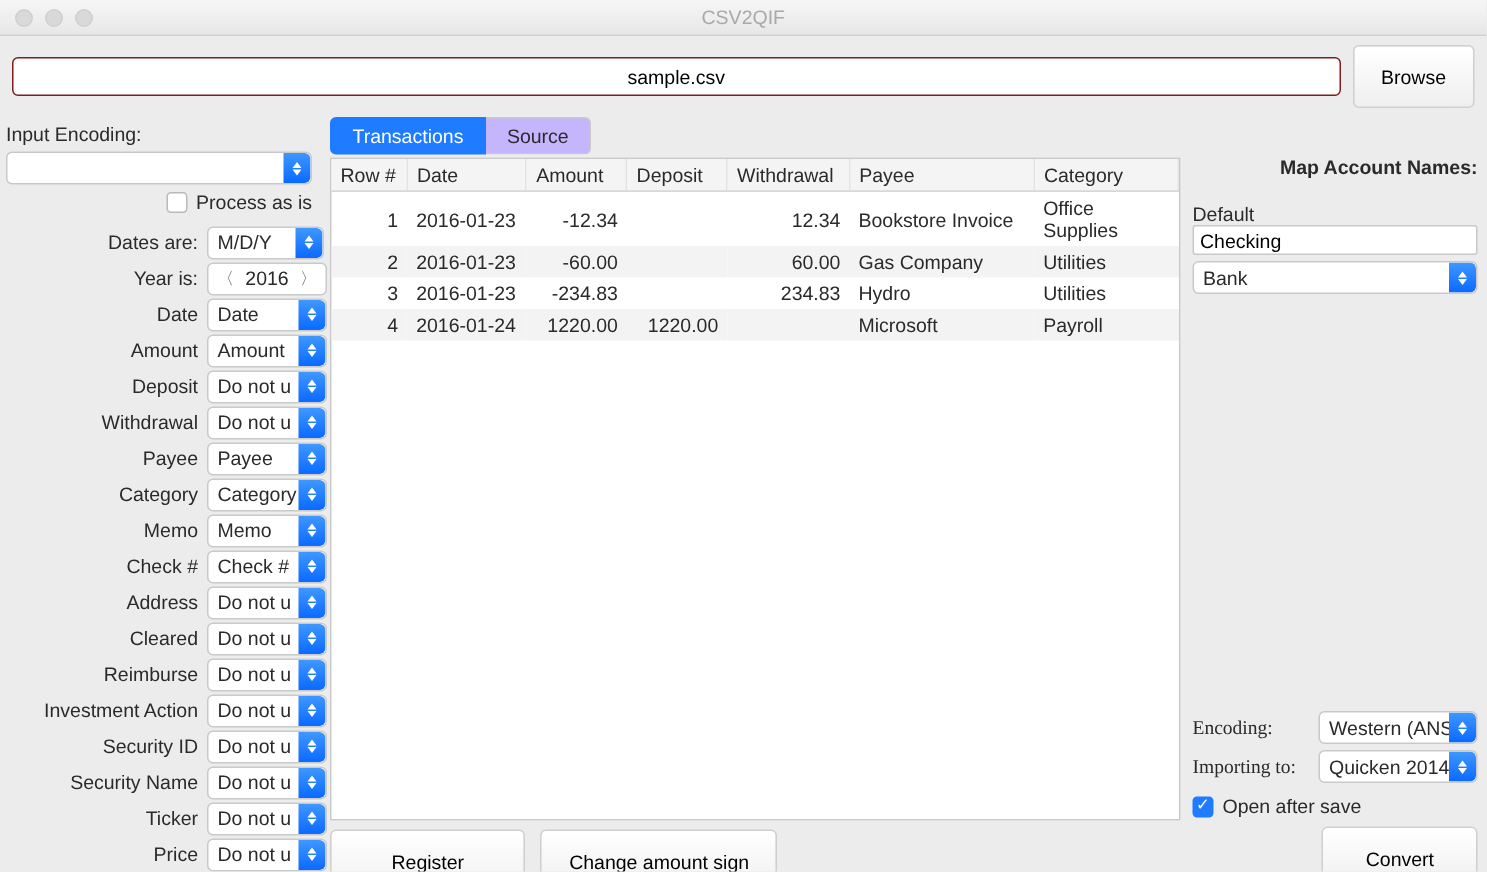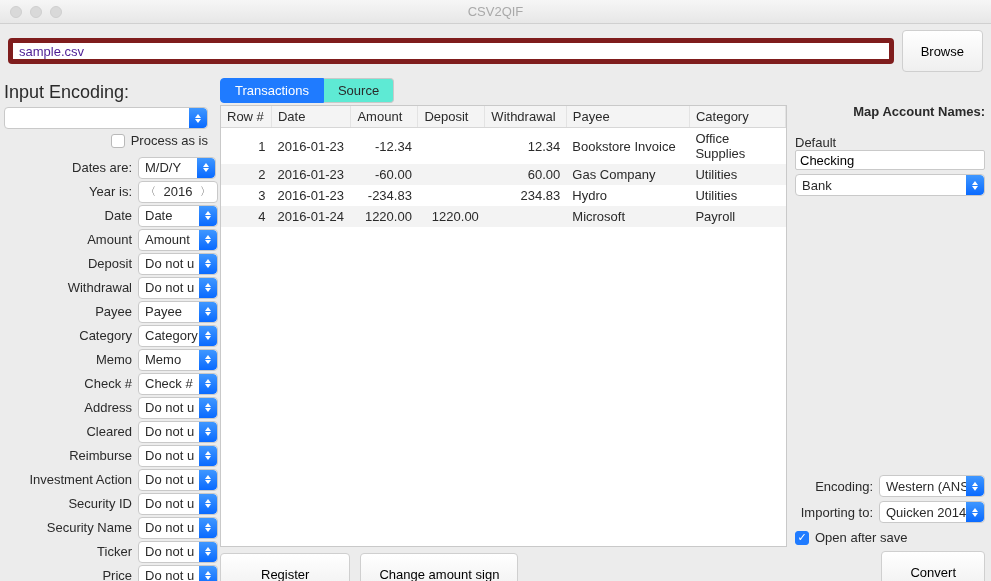--- a/index.html
+++ b/index.html
@@ -21,42 +21,43 @@
     align-items: center;
     position: relative;
   }
   .traffic { display: flex; gap: 8px; margin-left: 10px; }
   .dot { width: 12px; height: 12px; border-radius: 50%; background: #d9d9d9; border: 1px solid #cfcfcf; }
   .title { position: absolute; left: 0; right: 0; text-align: center; color: #a9a9a9; font-size: 13px; }
   .toprow { display: flex; align-items: center; padding: 6px 8px; gap: 8px; }
   .filepath {
     flex: 1;
     height: 26px;
-    border: 5px solid #7f1d1d;
+    border: 1px solid #7f1d1d;
     border-radius: 4px;
     background: #fff;
     padding: 4px 6px;
     font-size: 13px;
-    color: #4c1d95;
+    color: #000000;
+    text-align: center;
   }
   .macbtn {
     height: 42px;
     padding: 2px 18px;
     border: 1px solid #cfcfcf;
     border-radius: 4px;
     background: linear-gradient(#ffffff, #efefef);
     font-size: 13px;
     cursor: pointer;
   }
   .content { display: flex; height: calc(581px - 24px - 38px); }
   .left {
     width: 216px;
     padding: 4px 0 4px 4px;
   }
-  .left-label { font-size: 18px; text-align: left; margin-bottom: 4px; }
+  .left-label { font-size: 13px; text-align: left; margin-bottom: 4px; }
   .mac-select {
     position: relative;
     height: 22px;
     background: #fff;
     border: 1px solid #c9c9c9;
     border-radius: 4px;
     display: flex;
     align-items: center;
     padding: 0 22px 0 6px;
     font-size: 13px;
@@ -102,21 +103,21 @@
   .field-row .mac-select { width: 80px; }
   .stepper {
     width: 80px; height: 22px; border: 1px solid #c9c9c9; border-radius: 4px;
     background: #fff; display: flex; align-items: center; justify-content: space-between; padding: 0 4px;
   }
   .stepper .chev { color: #666; font-size: 11px; padding: 0 2px; cursor: pointer; }
   .stepper .year { font-size: 13px; }
   .center { flex: 1; display: flex; flex-direction: column; padding: 0 4px; }
   .tabs { display: flex; margin-bottom: 2px; }
   .tab {
-    padding: 4px 14px; font-size: 13px; border: 1px solid #c9c9c9; background: #5eead4; cursor: pointer;
+    padding: 4px 14px; font-size: 13px; border: 1px solid #c9c9c9; background: #c4b5fd; cursor: pointer;
   }
   .tab:first-child { border-top-left-radius: 4px; border-bottom-left-radius: 4px; }
   .tab:last-child  { border-top-right-radius: 4px; border-bottom-right-radius: 4px; border-left: none; }
   .tab.active { background: #1f7bff; color: #fff; border-color: #1f7bff; }
   .tablewrap { flex: 1; background: #fff; border: 1px solid #c9c9c9; }
   table { border-collapse: collapse; width: 100%; font-size: 13px; }
   thead th {
     background: #f4f4f4; font-weight: normal; text-align: left; padding: 3px 6px;
     border-bottom: 1px solid #d7d7d7; border-right: 1px solid #e3e3e3;
   }
@@ -125,21 +126,21 @@
   .num { text-align: right; }
   .centerfoot { display: flex; gap: 10px; padding: 6px 0 2px 0; }
   .right { width: 200px; padding: 26px 6px 4px 4px; display: flex; flex-direction: column; }
   .right-head { text-align: right; font-size: 13px; margin-bottom: 16px; font-weight: bold; }
   .input-like {
     height: 20px; border: 1px solid #c9c9c9; background: #fff; border-radius: 2px;
     padding: 2px 4px; font-size: 13px; margin-bottom: 4px;
   }
   .spacer { flex: 1; }
   .rrow { display: flex; align-items: center; gap: 6px; margin: 2px 0; }
-  .rrow .lbl { flex: 0 0 78px; text-align: right; font-size: 13px; }
+  .rrow .lbl { flex: 0 0 78px; font-size: 13px; font-family: Liberation Serif, serif; }
   .rrow .mac-select { flex: 1; }
 </style>
 </head>
 <body>
 
 <div class="titlebar">
   <div class="traffic">
     <div class="dot"></div>
     <div class="dot"></div>
     <div class="dot"></div>

